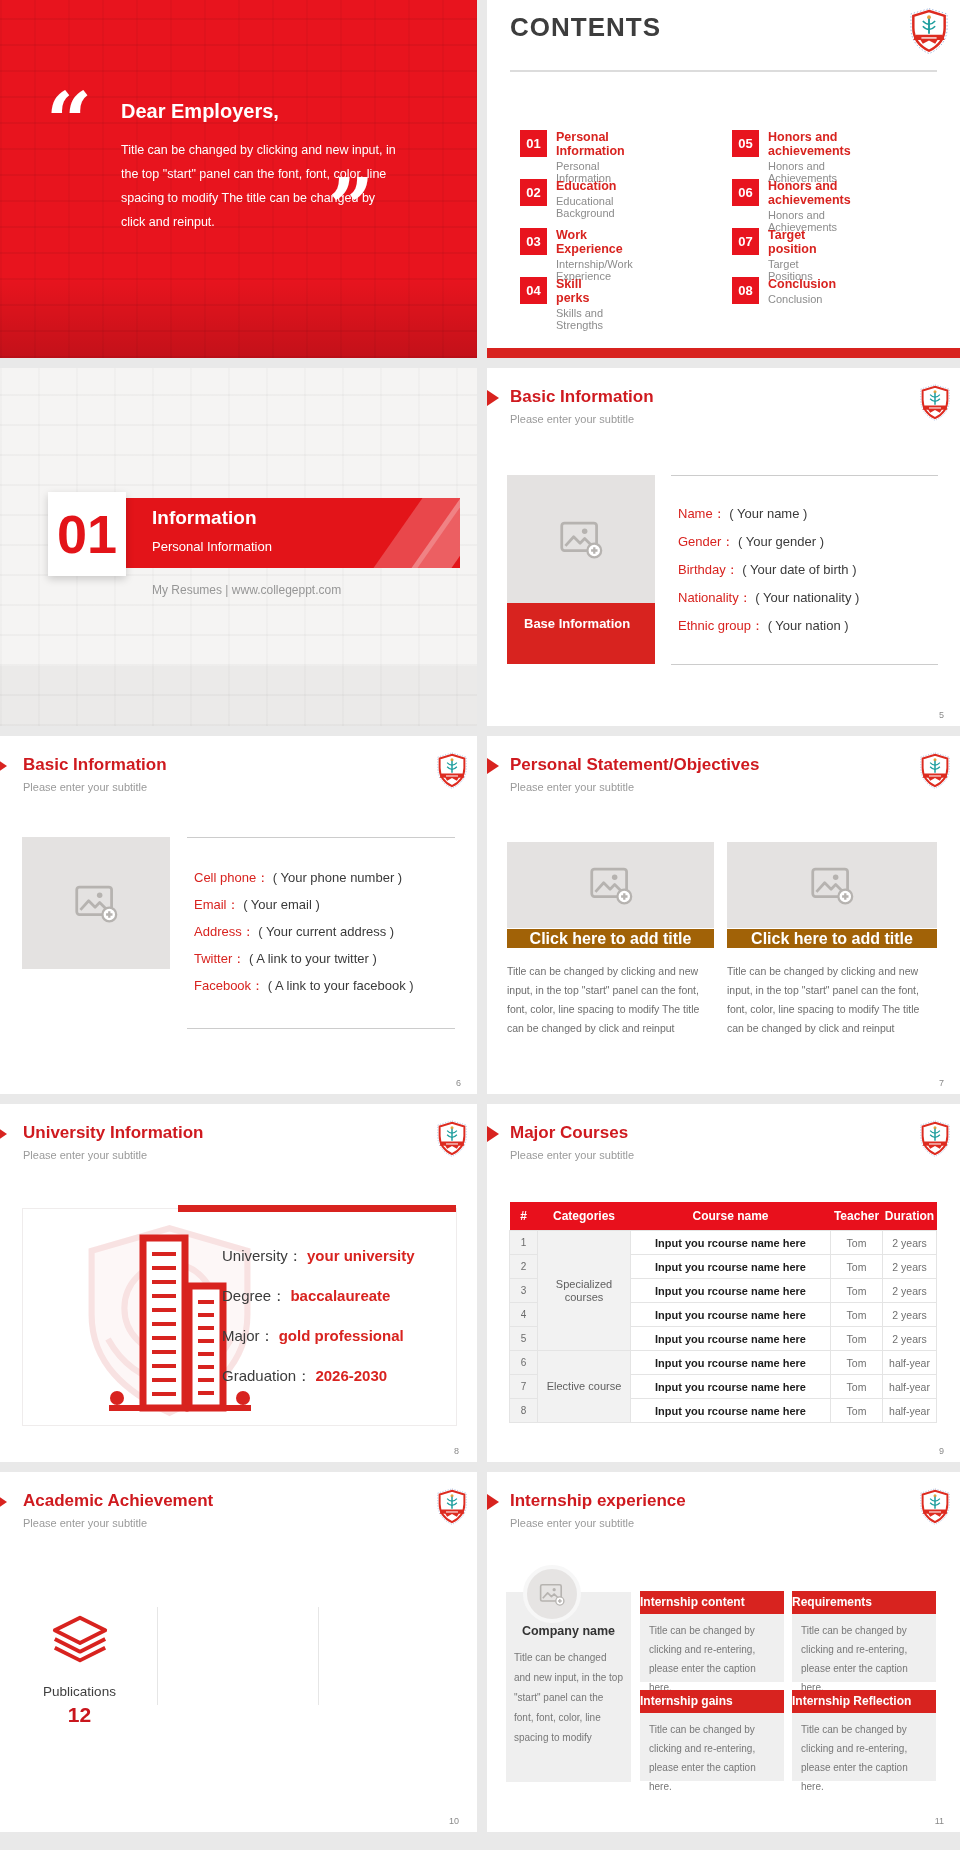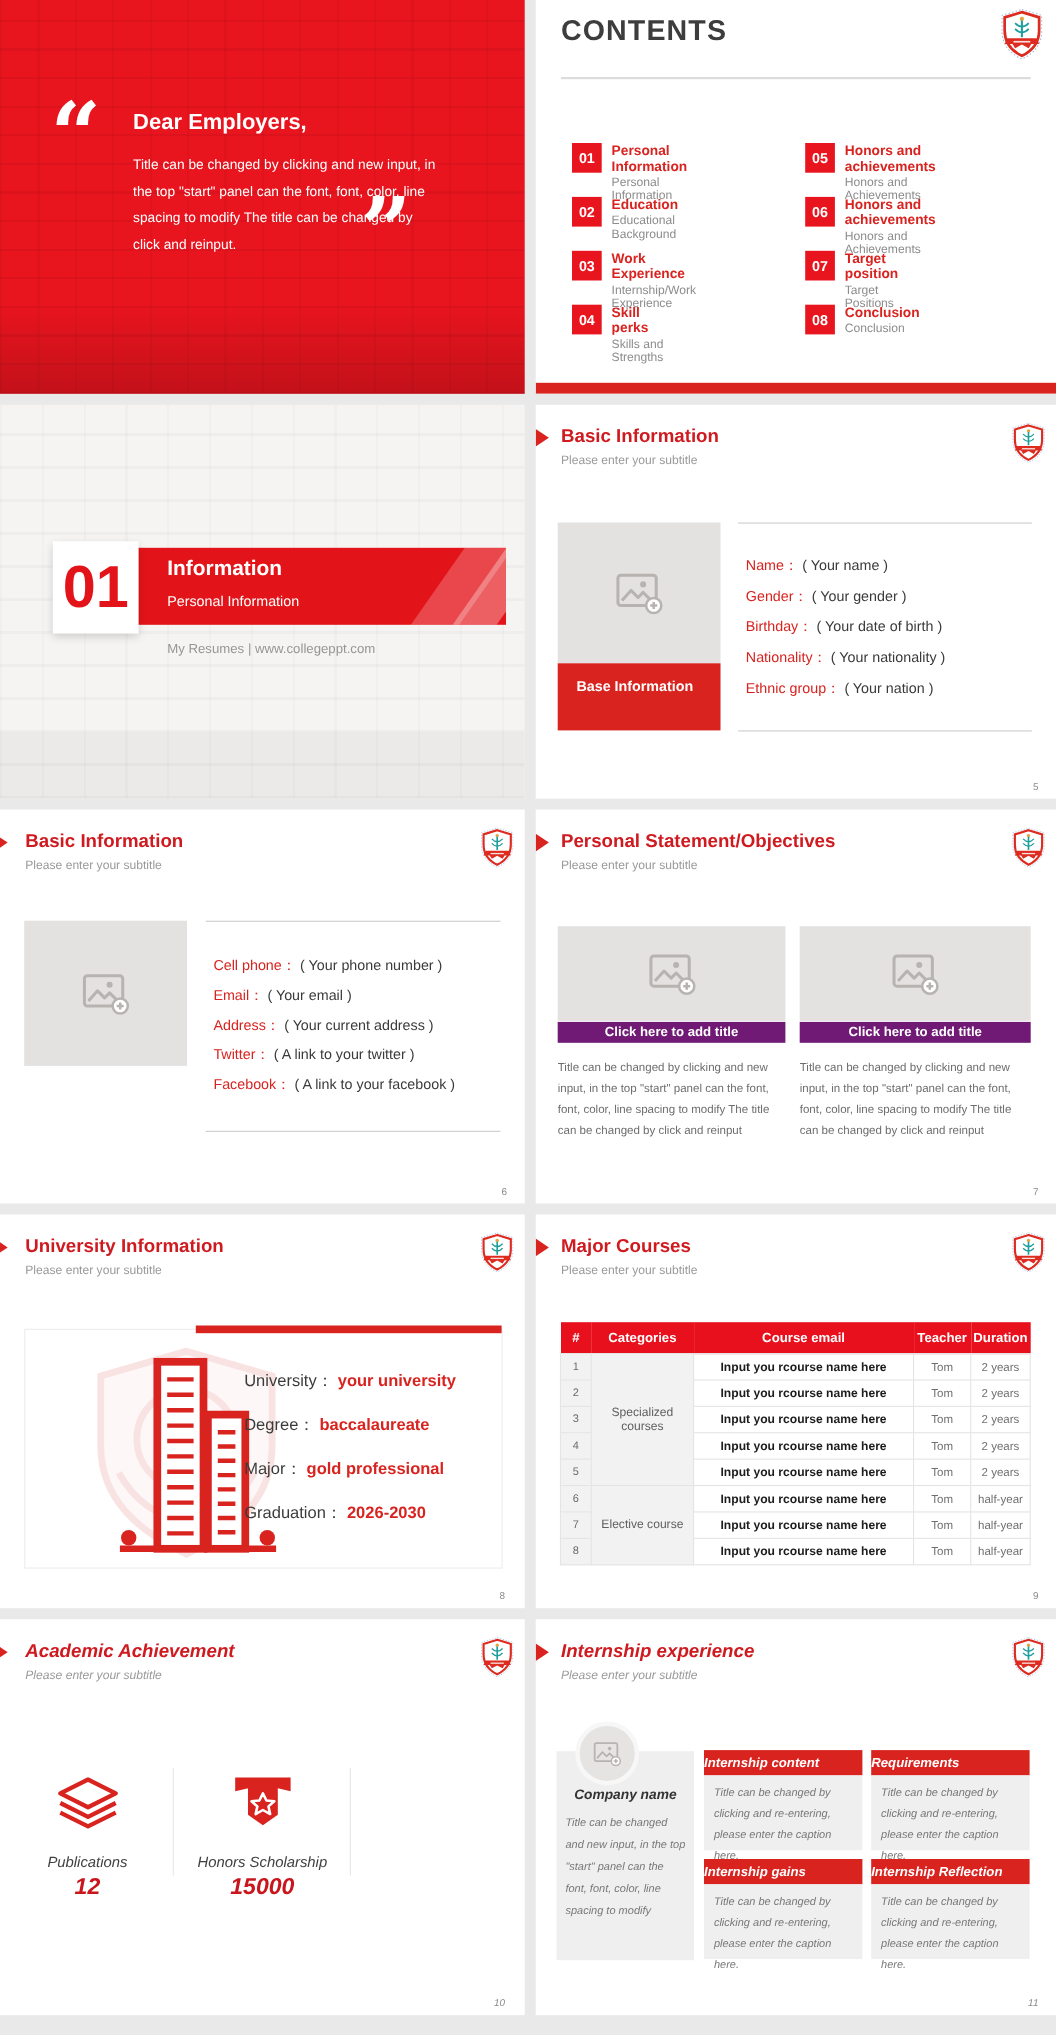--- a/index.html
+++ b/index.html
@@ -3,21 +3,21 @@
 <meta charset="utf-8">
 <style>
   html,body{margin:0;padding:0;background:#e9e9e9;}
   #canvas{position:relative;width:960px;height:1850px;background:#e9e9e9;overflow:hidden;
           font-family:"Liberation Sans",sans-serif;}
   .slide{position:absolute;background:#fff;overflow:hidden;}
   .col-l{left:0;width:477px;}
   .col-r{left:487px;width:473px;}
   .r1{top:0;height:358px;}  .r2{top:368px;height:358px;}
   .r3{top:736px;height:358px;} .r4{top:1104px;height:358px;}
-  .r5{top:1472px;height:360px;font-style:italic;}
+  .r5{top:1472px;height:360px;}
 
   
   .arrow{position:absolute;width:0;height:0;border-left:12px solid #d8231f;
          border-top:8px solid transparent;border-bottom:8px solid transparent;top:22px;}
   .col-r .arrow{left:0;} .col-l .arrow{left:-5px;}
   .sh-t{position:absolute;top:19px;left:23px;font-size:17px;font-weight:bold;color:#cf1a1f;}
   .sh-s{position:absolute;top:45px;left:23px;font-size:11px;color:#9a9a9a;}
   .crest{position:absolute;top:16px;right:10px;width:30px;height:37px;}
   .pg{position:absolute;bottom:6px;right:16px;font-size:9px;color:#8a8a8a;}
 
@@ -70,21 +70,21 @@
   .ph-box{position:absolute;background:#e4e2e1;display:flex;align-items:center;justify-content:center;}
   .ph-label{position:absolute;background:#d8231f;color:#fff;font-weight:bold;font-size:13px;
             line-height:17px;padding:12px 0 0 17px;box-sizing:border-box;}
   .f-line{position:absolute;height:1px;background:#ccc;}
   .field{position:absolute;font-size:13px;white-space:nowrap;}
   .field .fl{color:#d8231f;} .field .fv{color:#3a3a3a;}
 
   
   .st-card{position:absolute;}
   .st-img{height:86px;background:#e4e2e1;display:flex;align-items:center;justify-content:center;}
-  .st-bar{height:19px;background:#701a75;color:#fff;font-size:12px;font-weight:bold;
+  .st-bar{height:19px;background:#a16207;color:#fff;font-size:16px;font-weight:bold;
           text-align:center;line-height:19px;margin-top:1px;}
   .st-txt{margin-top:14px;font-size:10.5px;line-height:19px;color:#6e6e6e;}
 
   
   .u-card{position:absolute;left:22px;top:104px;width:433px;height:216px;border:1px solid #efecec;}
   .u-bar{position:absolute;left:178px;top:101px;width:278px;height:7px;background:#d8231f;}
   .u-shield{position:absolute;left:52px;top:112px;width:235px;height:205px;opacity:.5;}
   .u-build{position:absolute;left:105px;top:122px;width:150px;height:192px;}
   .u-fields{position:absolute;left:222px;top:140px;}
   .u-field{font-size:15px;line-height:24px;margin-bottom:16px;white-space:nowrap;}
@@ -405,21 +405,21 @@
           <col style="width:28px">
           <col style="width:93px">
           <col style="width:200px">
           <col style="width:52px">
           <col style="width:54px">
         </colgroup>
       <thead>
           <tr>
         <th>#</th>
         <th>Categories</th>
-        <th>Course email</th>
+        <th>Course name</th>
         <th>Teacher</th>
         <th>Duration</th>
       </tr>
         </thead>
       <tbody>
         <tr>
           <td class="t-num">1</td>
           <td class="t-cat" rowspan="5">Specialized courses</td>
           <td class="t-course">Input you rcourse name here</td>
           <td class="t-plain">Tom</td>
@@ -481,27 +481,20 @@
         <use href="#ic-crest"></use>
       </svg>
     <div class="a-div" style="left:157px"></div>
     <div class="a-div" style="left:318px"></div>
     <div class="a-col" style="left:0">
       <svg class="a-ic">
           <use href="#ic-books"></use>
         </svg>
       <div class="a-l">Publications</div>
       <div class="a-v">12</div>
-    </div>
-    <div class="a-col" style="left:159px">
-      <svg class="a-ic">
-          <use href="#ic-award"></use>
-        </svg>
-      <div class="a-l">Honors Scholarship</div>
-      <div class="a-v">15000</div>
     </div>
     <div class="pg" style="right:18px">10</div>
   </div>
 
   <div class="slide col-r r5">
     <span class="arrow"></span>
     <div class="sh-t">Internship experience</div>
     <div class="sh-s">Please enter your subtitle</div>
     <svg class="crest">
         <use href="#ic-crest"></use>

